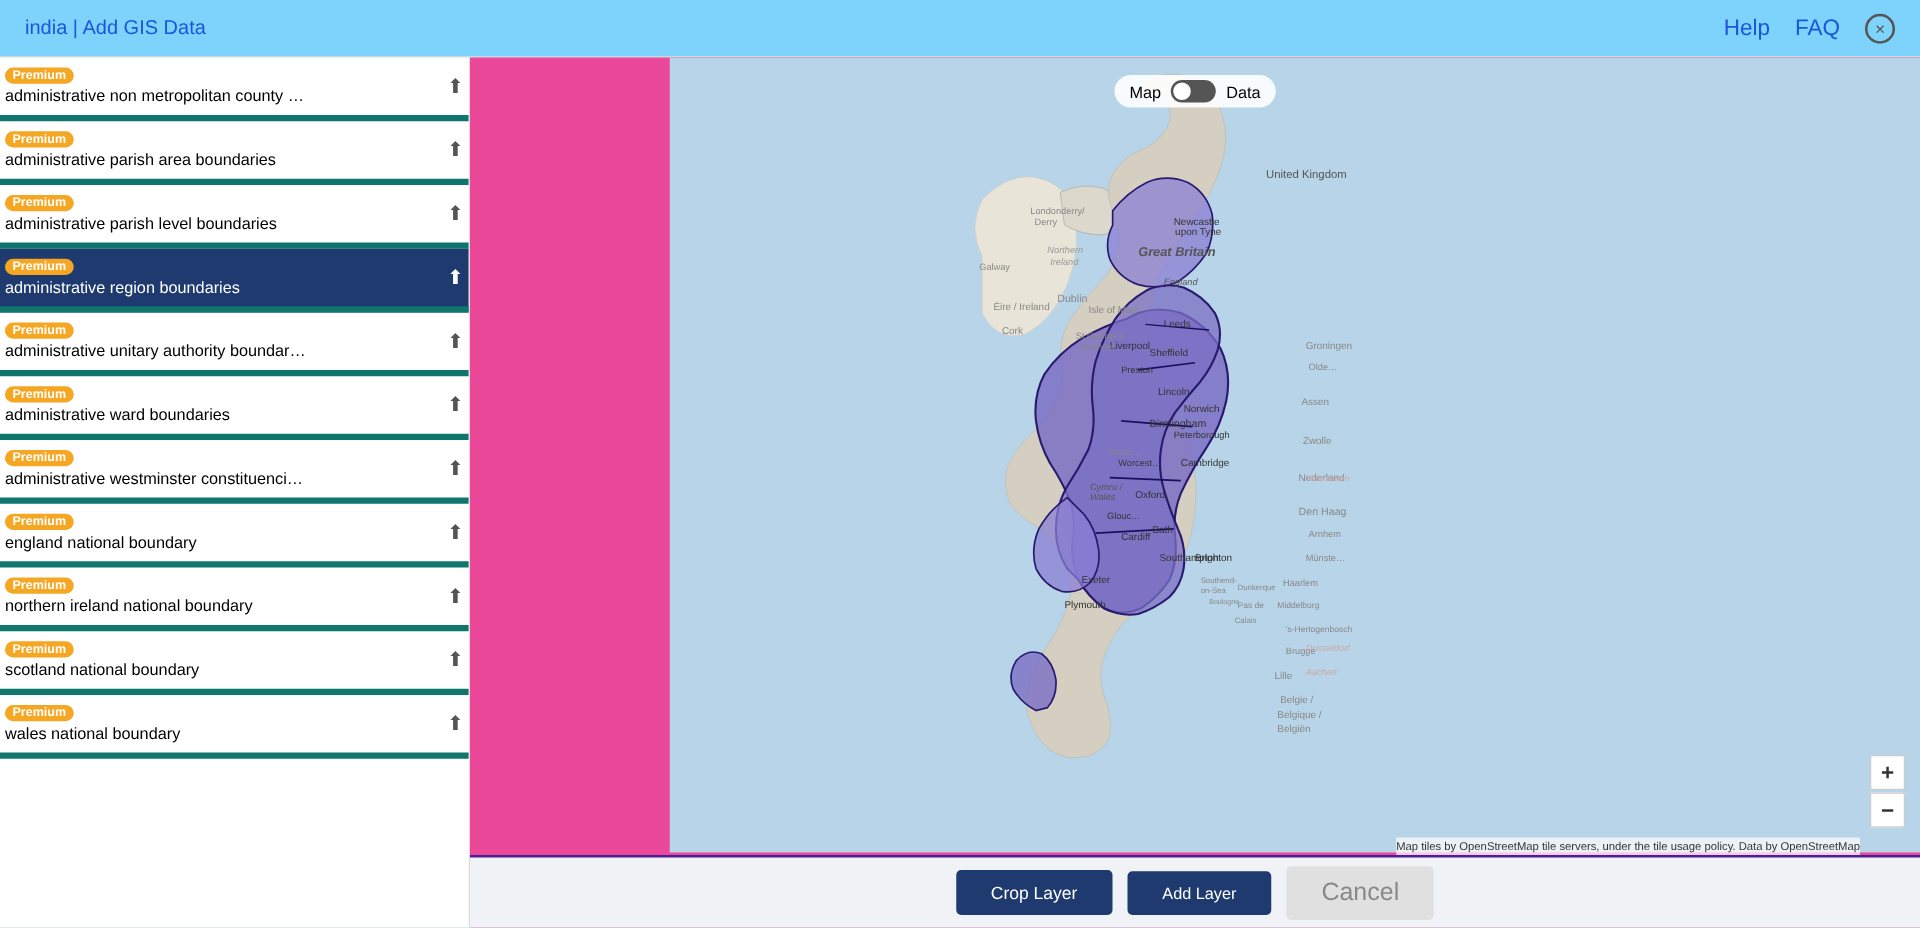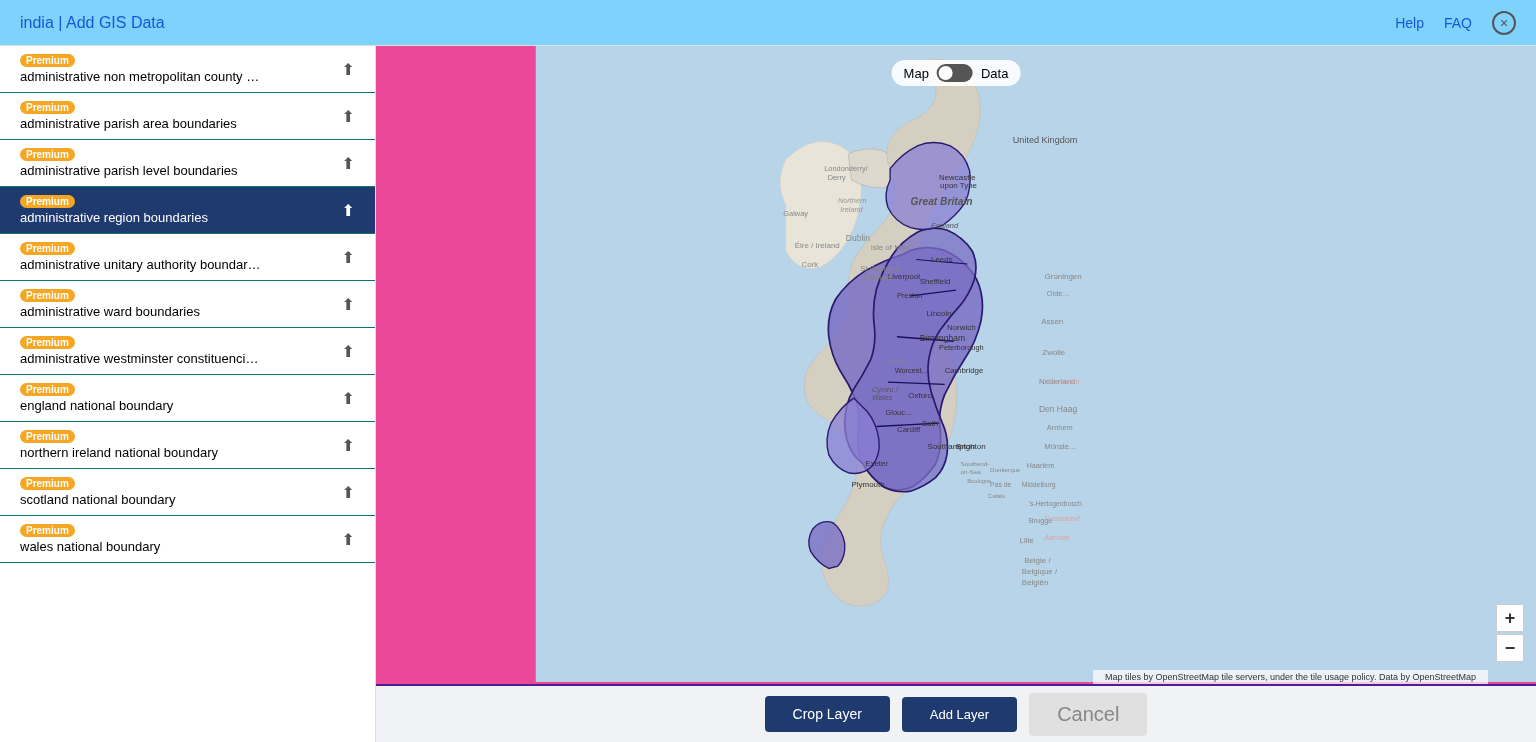--- a/index.html
+++ b/index.html
@@ -20,21 +20,21 @@
       color: #1a56db;
       font-weight: 500;
     }
     .header-right {
       display: flex;
       align-items: center;
       gap: 20px;
     }
     .header-right span {
       color: #1a56db;
-      font-size: 14px;
+      font-size: 18px;
       cursor: pointer;
     }
     .close-btn {
       width: 24px;
       height: 24px;
       border: 2px solid #555;
       border-radius: 50%;
       display: flex;
       align-items: center;
       justify-content: center;
@@ -58,22 +58,22 @@
       overflow-y: auto;
       position: relative;
     }
     .sidebar::-webkit-scrollbar { width: 6px; }
     .sidebar::-webkit-scrollbar-thumb { background: #ccc; border-radius: 3px; }
 
     .layer-item {
       display: flex;
       align-items: center;
       justify-content: space-between;
-      padding: 8px 20px;
-      border-bottom: 1px solid #0f766e;
+      padding: 8px 4px;
+      border-bottom: 5px solid #0f766e;
       cursor: pointer;
     }
     .layer-item.active {
       background: #1e3a6e;
       color: #fff;
     }
     .layer-item-left {
       display: flex;
       flex-direction: column;
       gap: 2px;
@@ -172,21 +172,21 @@
     }
 
     
     .map-attribution {
       position: absolute;
       bottom: 58px;
       right: 48px;
       font-size: 9px;
       color: #333;
       background: rgba(255,255,255,0.7);
-      padding: 2px 12px;
+      padding: 2px 0;
     }
 
     
     .bottom-bar {
       position: absolute;
       bottom: 0;
       left: 0;
       right: 0;
       height: 58px;
       background: #f0f2f5;

